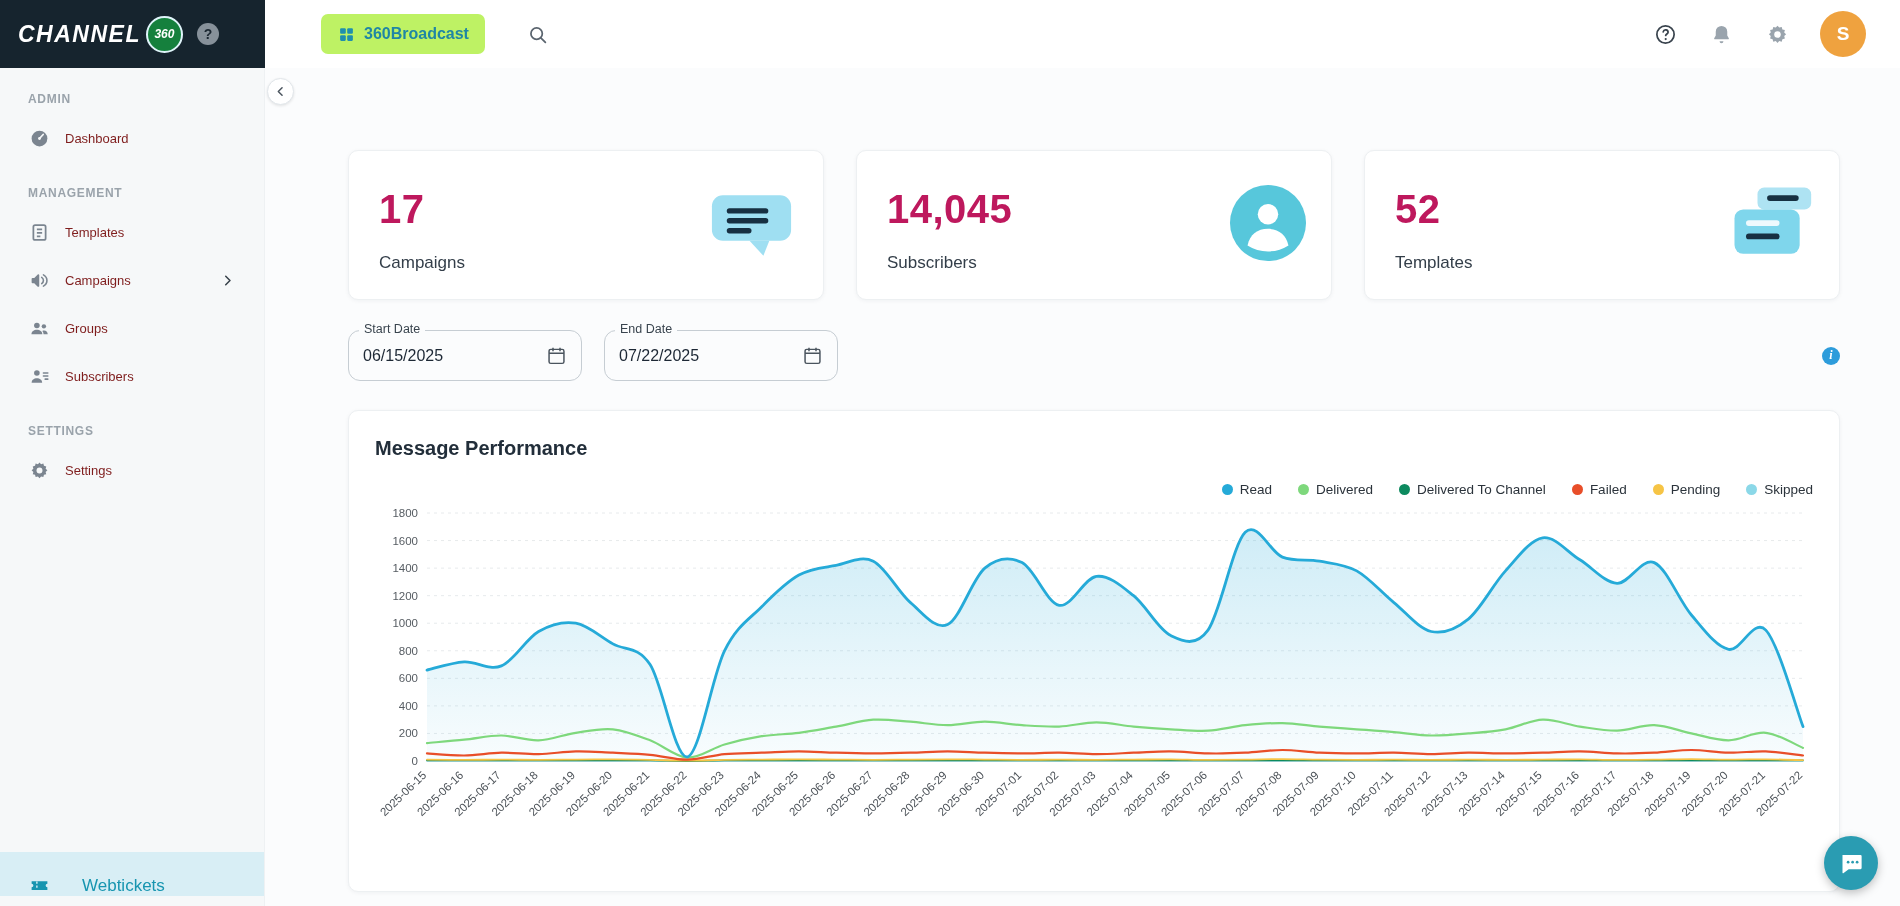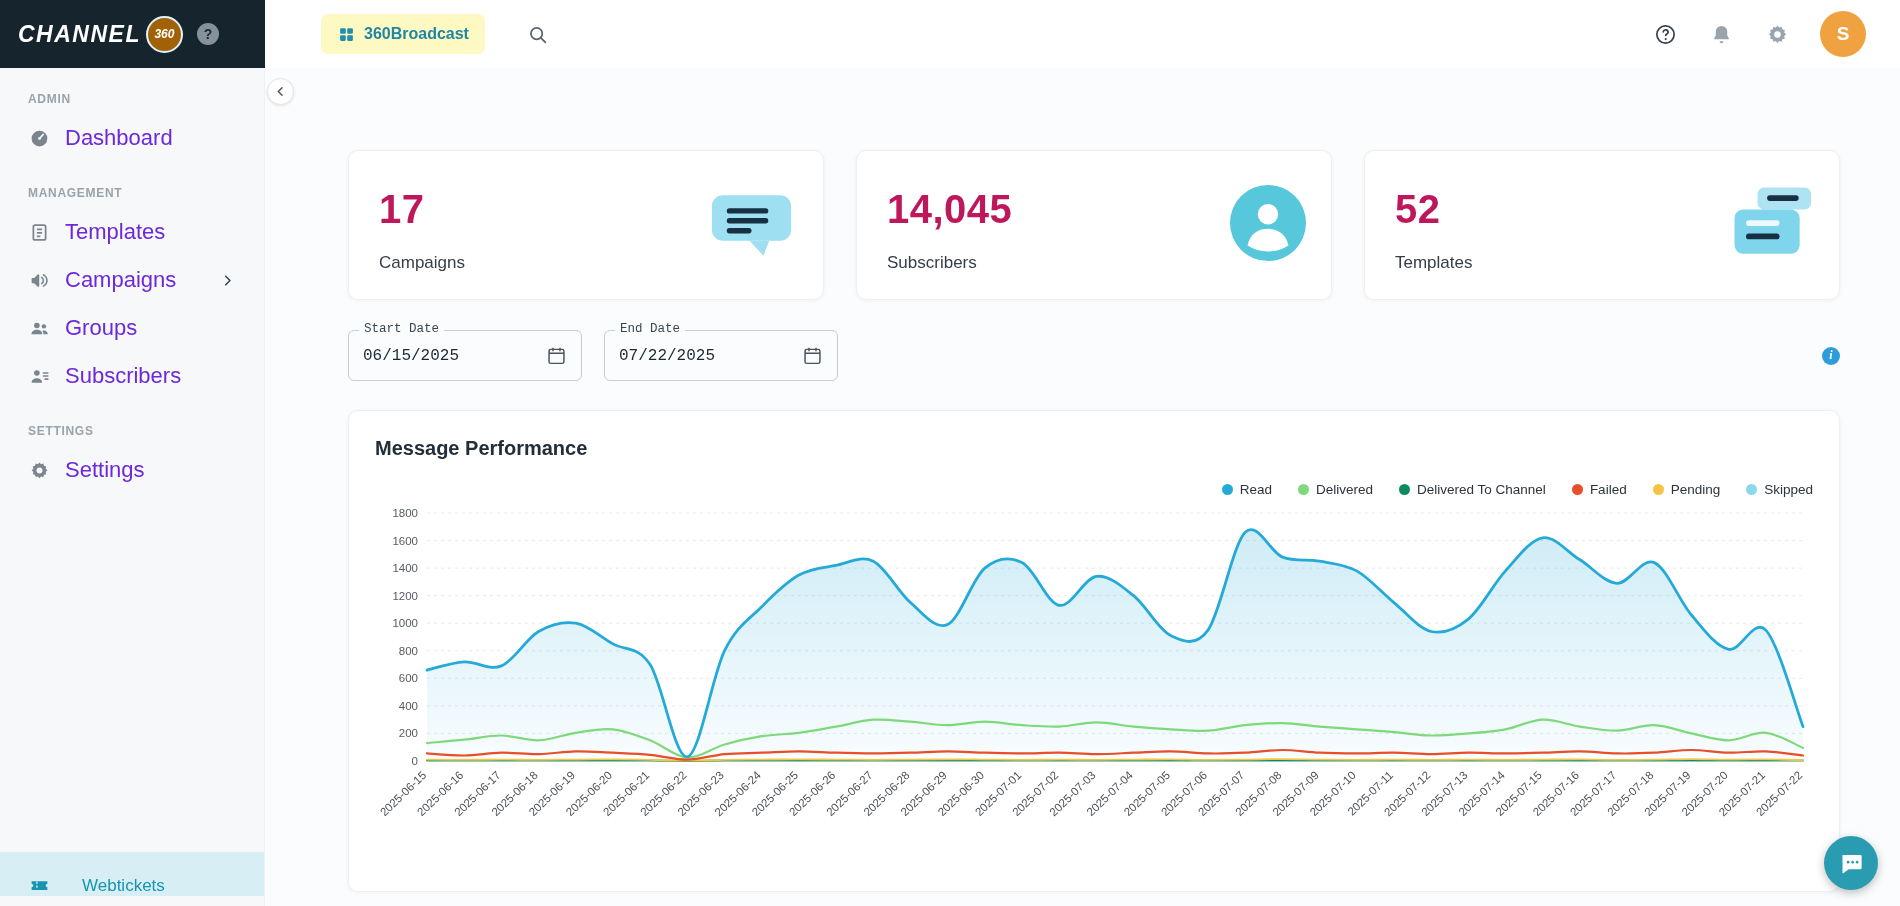--- a/index.html
+++ b/index.html
@@ -2,52 +2,52 @@
 <html><head>
 <meta charset="utf-8">
 <style>
   * { margin:0; padding:0; box-sizing:border-box; }
   html,body { width:1900px; height:906px; }
   body { font-family:"Liberation Sans", sans-serif; background:#fbfcfd; overflow:hidden; position:relative; color:#222; }
 
   
   .logo-block { position:absolute; top:0; left:0; width:265px; height:68px; background:#16242e; display:flex; align-items:center; padding:0 18px; }
   .logo-text { color:#fff; font-size:23px; font-weight:800; font-style:italic; letter-spacing:1.5px; }
-  .logo-badge { margin-left:5px; width:37px; height:37px; border-radius:50%; background:#a16207; color:#fff; font-size:12px; font-weight:800; font-style:italic; display:flex; align-items:center; justify-content:center; border:2px solid #dff4fa; flex:none; }
+  .logo-badge { margin-left:5px; width:37px; height:37px; border-radius:50%; background:#15803d; color:#fff; font-size:12px; font-weight:800; font-style:italic; display:flex; align-items:center; justify-content:center; border:2px solid #dff4fa; flex:none; }
   .logo-help { margin-left:14px; width:22px; height:22px; border-radius:50%; background:#87919a; color:#1b2731; font-size:14px; font-weight:700; display:flex; align-items:center; justify-content:center; }
 
   
   .header { position:absolute; top:0; left:265px; right:0; height:68px; background:#fff; display:flex; align-items:center; padding:0 34px 0 56px; }
-  .chip { display:flex; align-items:center; gap:9px; background:#fef9c3; border-radius:7px; height:40px; padding:4px 16px; cursor:pointer; }
+  .chip { display:flex; align-items:center; gap:9px; background:#bef264; border-radius:7px; height:40px; padding:4px 16px; cursor:pointer; }
   .chip-label { color:#1f86a5; font-size:16px; font-weight:600; }
   .hdr-search { margin-left:42px; display:flex; align-items:center; cursor:pointer; }
   .hdr-right { margin-left:auto; display:flex; align-items:center; gap:30px; }
   .icon-btn { width:26px; height:26px; display:flex; align-items:center; justify-content:center; cursor:pointer; }
   .avatar { width:46px; height:46px; border-radius:50%; background:#efa23f; color:#fff; font-size:19px; font-weight:700; display:flex; align-items:center; justify-content:center; cursor:pointer; }
 
   
   .sidebar { position:absolute; top:68px; left:0; bottom:0; width:265px; background:#f6f8f9; border-right:1px solid #eef1f3; }
   .collapse-btn { position:absolute; left:267px; top:78px; width:27px; height:27px; border-radius:50%; background:#fff; border:1px solid #e1e6ea; box-shadow:0 1px 3px rgba(0,0,0,.10); display:flex; align-items:center; justify-content:center; z-index:5; cursor:pointer; }
   .sb-label { padding:24px 28px 8px; font-size:12px; font-weight:700; color:#9aa3ab; letter-spacing:.7px; }
-  .sb-item { display:flex; align-items:center; gap:15px; height:48px; padding:0 28px; font-size:22px; color:#6d28d9; cursor:pointer; }
+  .sb-item { display:flex; align-items:center; gap:15px; height:48px; padding:0 28px; font-size:13px; color:#7f1d1d; cursor:pointer; }
   .sb-icon { width:22px; height:22px; display:flex; align-items:center; justify-content:center; flex:none; }
   .sb-chev { margin-left:auto; display:flex; align-items:center; }
   .sb-bottom { position:absolute; bottom:10px; left:0; width:100%; height:44px; background:#d8eef5; display:flex; align-items:flex-end; gap:32px; padding:0 28px; color:#1795b0; font-size:17px; font-weight:500; cursor:pointer; }
 
   
   .main { position:absolute; top:68px; left:265px; right:0; bottom:0; padding:82px 60px 0 83px; overflow:hidden; }
 
   .stats-row { display:flex; gap:32px; }
   .stat-card { width:476px; height:150px; background:#fff; border:1px solid #edf0f2; border-radius:10px; box-shadow:0 1px 4px rgba(25,39,52,.05); position:relative; padding:36px 30px 0; }
   .stat-value { font-size:40px; font-weight:700; color:#be185d; letter-spacing:.5px; }
   .stat-label { position:absolute; left:30px; bottom:26px; font-size:17px; color:#333e49; }
   .stat-icon { position:absolute; right:24px; top:50%; transform:translateY(-50%); }
 
   .dates-row { display:flex; align-items:center; gap:22px; margin-top:30px; }
-  .datebox { position:relative; width:234px; height:51px; border:1px solid #c6cdd3; border-radius:6px; background:#fbfcfd; display:flex; align-items:center; padding:0 14px; cursor:pointer;font-family:Liberation Mono, monospace; }
+  .datebox { position:relative; width:234px; height:51px; border:1px solid #c6cdd3; border-radius:12px; background:#fbfcfd; display:flex; align-items:center; padding:0 14px; cursor:pointer; }
   .datebox-label { position:absolute; top:-9px; left:10px; background:#fbfcfd; padding:0 5px; font-size:12.5px; color:#39444e; }
   .datebox-value { font-size:16px; color:#1d2835; }
   .cal { margin-left:auto; display:flex; align-items:center; cursor:pointer; }
   .info-dot { margin-left:auto; width:18px; height:18px; border-radius:50%; background:#2d9cdb; color:#fff; font-size:12px; font-weight:700; display:flex; align-items:center; justify-content:center; font-family:"Liberation Serif", serif; font-style:italic; cursor:pointer; }
 
   .chart-card { margin-top:29px; background:#fff; border:1px solid #edf0f2; border-radius:10px; box-shadow:0 1px 4px rgba(25,39,52,.05); height:482px; padding:26px 26px 0; }
   .chart-title { font-size:20px; font-weight:700; color:#222e3a; }
   .legend-row { display:flex; justify-content:flex-end; align-items:center; gap:26px; margin-top:22px;text-align:center; }
   .legend-item { display:flex; align-items:center; gap:7px; font-size:13.5px; color:#2b333b; cursor:pointer; }
   .legend-dot { width:11px; height:11px; border-radius:50%; flex:none; }

